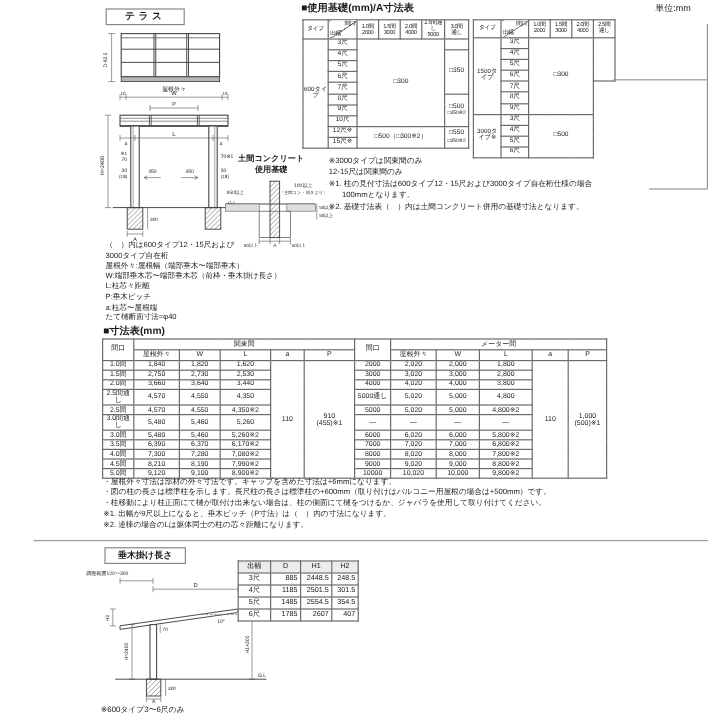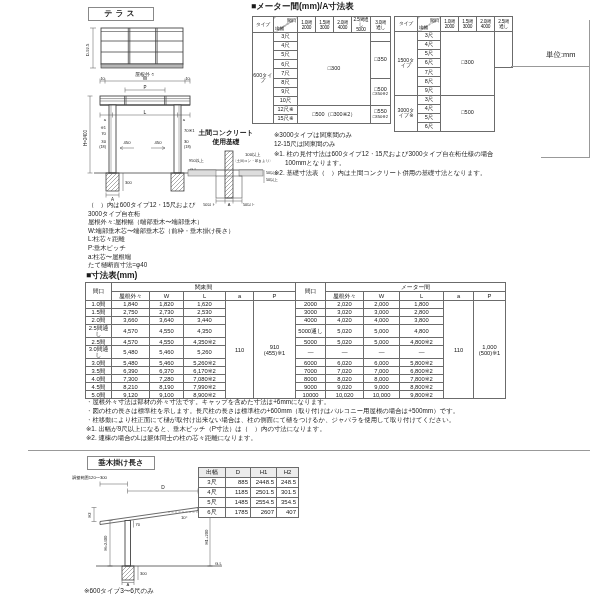--- a/index.html
+++ b/index.html
@@ -1,20 +1,20 @@
 <!DOCTYPE html>
 <html><head>
 <meta charset="utf-8">
 <style>
   html,body{margin:0;padding:0;background:#fff;}
   .page{position:relative;width:600px;height:600px;background:#ffffff;overflow:hidden;
         font-family:"Liberation Sans","DejaVu Sans",sans-serif;color:#1a1a1a;}
   .abs{position:absolute;}
   .ttl{font-weight:bold;font-size:8.5px;white-space:nowrap;}
-  .unit{font-size:7.5px;white-space:nowrap;margin-top:48px;}
+  .unit{font-size:7.5px;white-space:nowrap;}
   .boxlbl{border:1px solid #888;text-align:center;font-weight:bold;background:#fff;}
   table.spec{border-collapse:collapse;table-layout:fixed;background:#fff;}
   .spec td{border:0.8px solid #6b6b6b;padding:0;text-align:center;vertical-align:middle;
            line-height:1.05;overflow:hidden;font-weight:normal;}
   .ftab{font-size:5.5px;}
   .ftab tr{height:9.1px;}
   .ftab tr.hrow{height:15px;}
   .ftab tr.hrow td{font-size:4.8px;letter-spacing:-0.3px;}
   .hl{display:block;}
   .sm{font-size:4.2px;}
@@ -164,21 +164,21 @@
     <div>（　）内は600タイプ12・15尺および</div>
     <div>3000タイプ自在桁</div>
     <div>屋根外々:屋根幅（端部垂木〜端部垂木）</div>
     <div>W:端部垂木芯〜端部垂木芯（前枠・垂木掛け長さ）</div>
     <div>L:柱芯々距離</div>
     <div>P:垂木ピッチ</div>
     <div>a:柱芯〜屋根端</div>
     <div>たて樋断面寸法=φ40</div>
   </div>
 
-  <div class="abs ttl" style="left:251px;top:1px;">■メーター間(mm)/A寸法表</div>
+  <div class="abs ttl" style="left:251px;top:1px;">■使用基礎(mm)/A寸法表</div>
   <div class="abs unit" style="left:546px;top:2px;">単位:mm</div>
 
   <table class="spec ftab abs" style="left:252px;top:16px;width:138px;">
     <colgroup>
         <col style="width:21px">
         <col style="width:24px">
         <col style="width:18px">
         <col style="width:18px">
         <col style="width:18px">
         <col style="width:19px">

